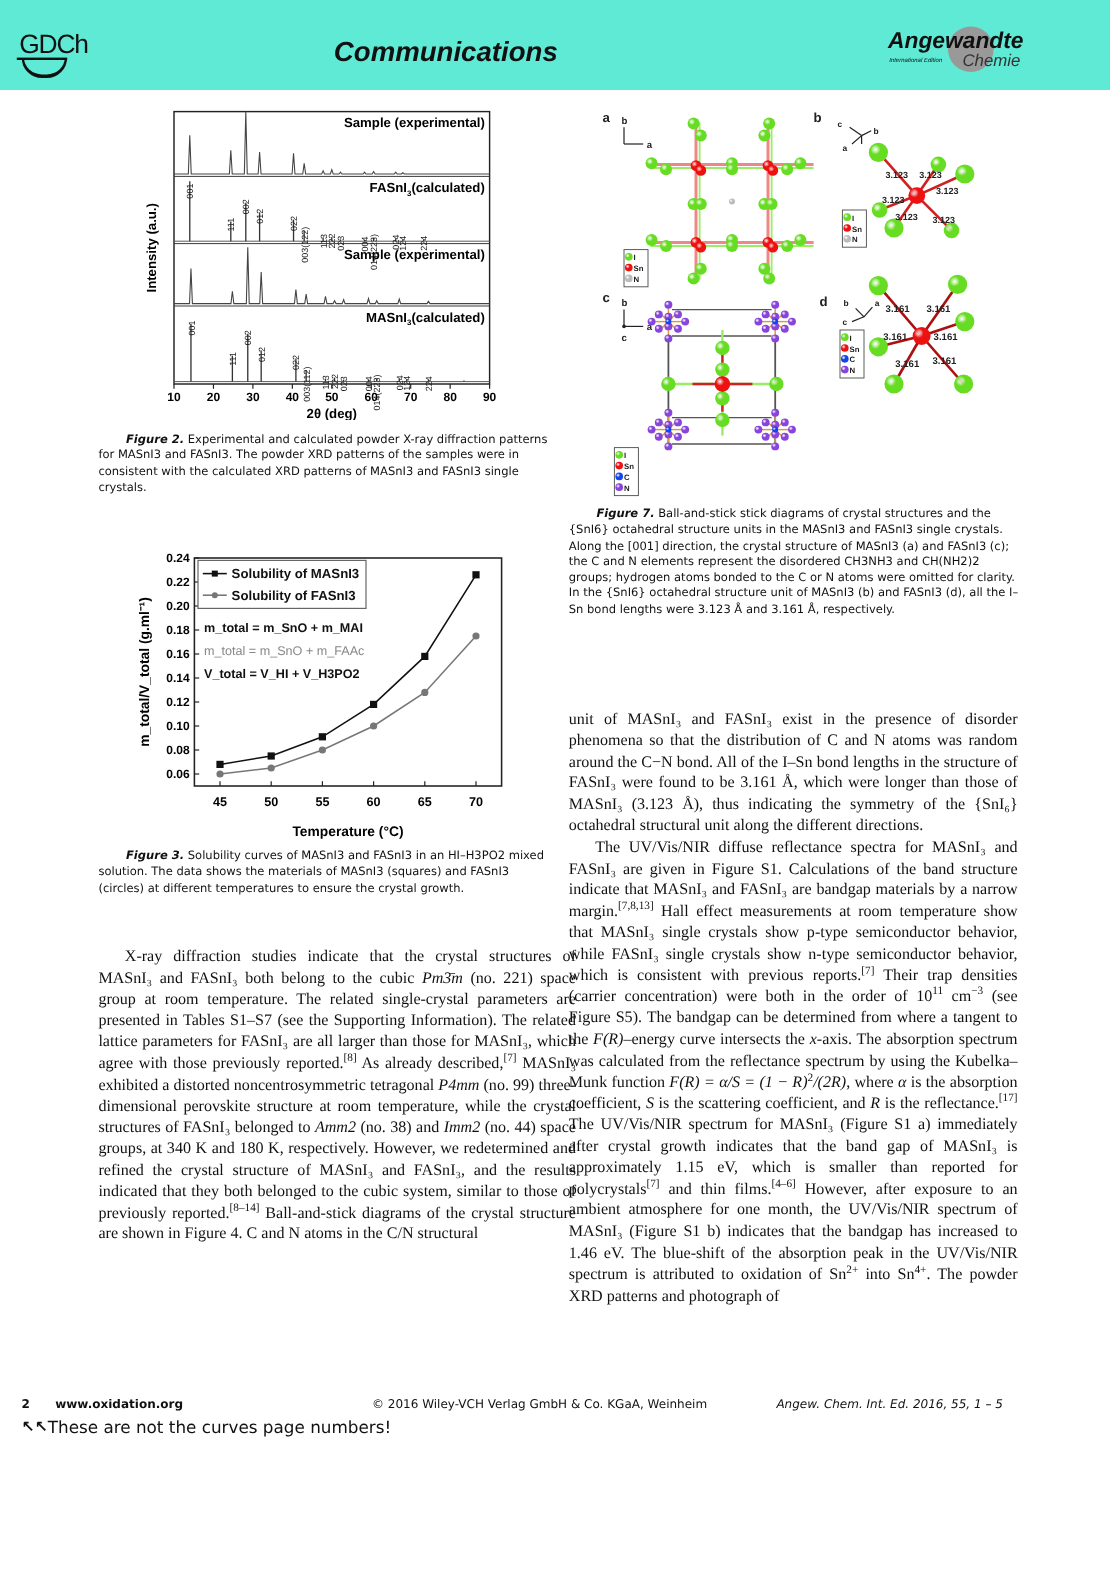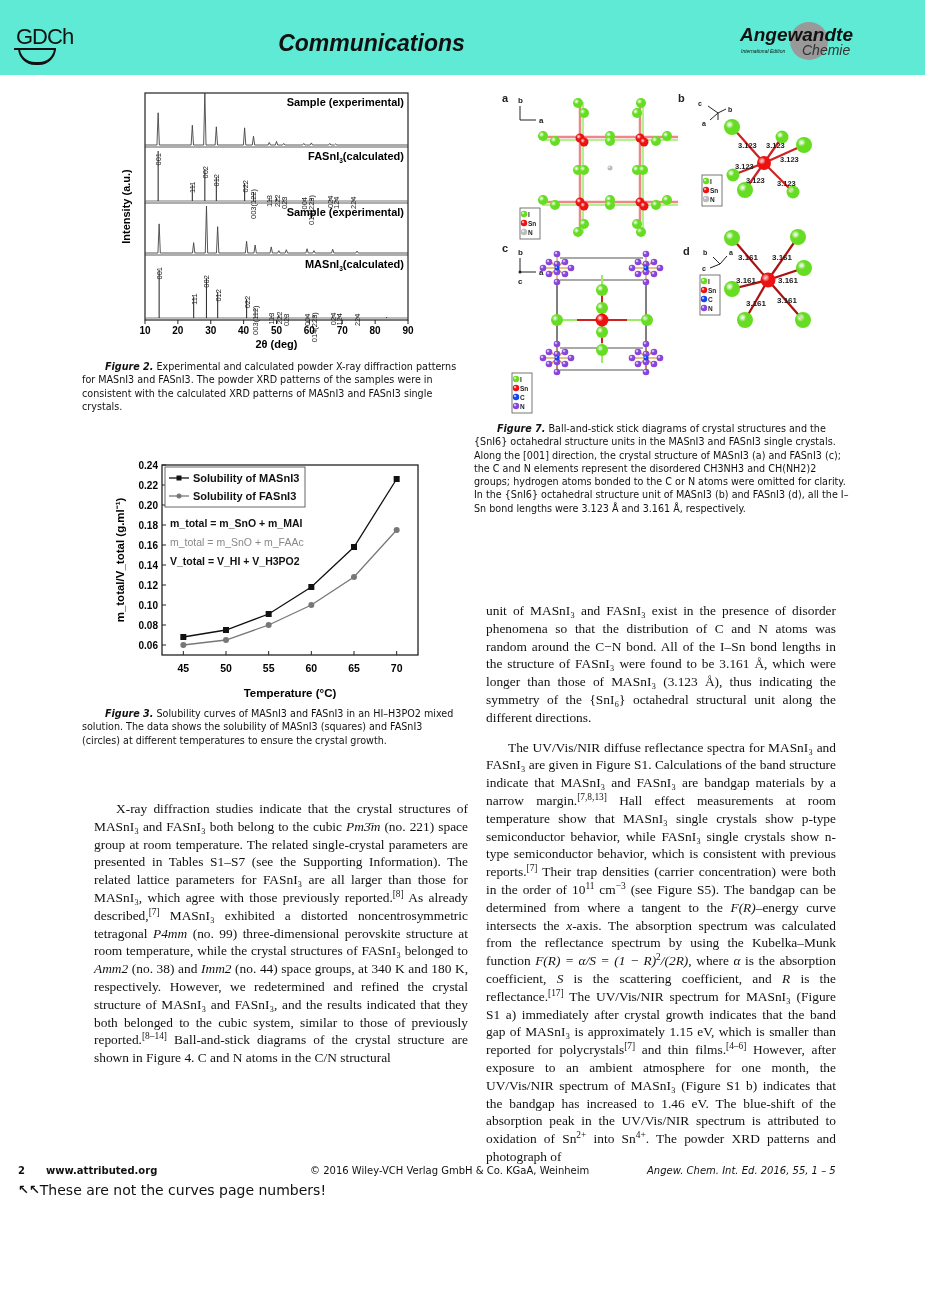--- a/index.html
+++ b/index.html
@@ -10,21 +10,21 @@
   .gdch-line { position:absolute; left:14px; top:48px; width:42px; height:2px; background:#111; }
   .hdr-title { position:absolute; left:0; width:743px; top:30px; text-align:center; font-family:"Liberation Sans", sans-serif; font-style:italic; font-size:23px; font-weight:bold; color:#111; }
   .logo-circle { position:absolute; left:790px; top:22px; width:38px; height:38px; border-radius:50%; background:#999; }
   .logo-a { position:absolute; left:740px; top:24px; font-family:"Liberation Sans", sans-serif; font-style:italic; font-weight:bold; font-size:19px; color:#111; }
   .logo-ie { position:absolute; left:741px; top:48px; font-family:"Liberation Sans", sans-serif; font-style:italic; font-size:5px; color:#111; }
   .logo-c { position:absolute; left:802px; top:42px; font-family:"Liberation Sans", sans-serif; font-style:italic; font-size:14px; color:#333; }
 
   .fig-caption { position:absolute; font-family:"DejaVu Sans", sans-serif; font-size:9.6px; line-height:13.3px; color:#111; }
   .fig-caption b { font-style:italic;margin-left:23px; }
   .body-text { position:absolute; width:398px; font-size:13.4px; line-height:17.8px; text-align:justify; }
-  .body-text p { margin:12px; }
+  .body-text p { margin:0; }
   .body-text .indent { text-indent:22px; }
   sub, sup { font-size:70%; line-height:0; }
 
   .footer { position:absolute; left:0; top:1165px; width:925px; height:30px; font-family:"DejaVu Sans", sans-serif; font-size:10px; }
   .fpage { position:absolute; left:18px; top:0; font-weight:bold; }
   .furl { position:absolute; left:46px; top:0; font-weight:bold; }
   .fcopy { position:absolute; left:310px; top:0; }
   .fjour { position:absolute; left:647px; top:0; font-style:italic; }
   .fnote { position:absolute; left:18px; top:1182px; font-family:"DejaVu Sans", sans-serif; font-size:14px; }
   .arrows { font-size:13px; vertical-align:top; font-weight:bold; }
@@ -214,21 +214,21 @@
       <circle cx="69" cy="46" r="2.5" fill="#777777"></circle>
       <text x="83" y="50" font-size="11" font-weight="bold" fill="#111">Solubility of FASnI3</text>
     </g>
     <text x="60" y="77" font-size="10.5" font-weight="bold" fill="#111111">m_total = m_SnO + m_MAI</text>
     <text x="60" y="96" font-size="10.5" font-weight="normal" fill="#888888">m_total = m_SnO + m_FAAc</text>
     <text x="60" y="115" font-size="10.5" font-weight="bold" fill="#111111">V_total = V_HI + V_H3PO2</text>
   </svg>
 
 <div class="fig-caption" style="left:82px;top:707px;width:380px">
   <b>Figure 3.</b>
-  <span>Solubility curves of MASnI3 and FASnI3 in an HI–H3PO2 mixed solution. The data shows the solubility of MASnI3 (squares) and FASnI3 (circles) at different temperatures to ensure the crystal growth.</span>
+  <span>Solubility curves of MASnI3 and FASnI3 in an HI–H3PO2 mixed solution. The data shows the materials of MASnI3 (squares) and FASnI3 (circles) at different temperatures to ensure the crystal growth.</span>
 </div>
 
 <svg id="crys" style="position:absolute;left:480px;top:80px" width="420" height="340">
     <defs>
       <radialGradient id="gI" cx="35%" cy="35%" r="65%">
         <stop offset="0%" stop-color="#ffffff" stop-opacity="0.8"></stop>
         <stop offset="40%" stop-color="#66dd22"></stop>
         <stop offset="100%" stop-color="#66dd22"></stop>
       </radialGradient>
       <radialGradient id="gSn" cx="35%" cy="35%" r="65%">
@@ -510,19 +510,19 @@
   <p class="indent"><span>X-ray diffraction studies indicate that the crystal structures of MASnI₃ and FASnI₃ both belong to the cubic </span><i>Pm3̄m</i><span> (no. 221) space group at room temperature. The related single-crystal parameters are presented in Tables S1–S7 (see the Supporting Information). The related lattice parameters for FASnI₃ are all larger than those for MASnI₃, which agree with those previously reported.</span><sup>[8]</sup><span> As already described,</span><sup>[7]</sup><span> MASnI₃ exhibited a distorted noncentrosymmetric tetragonal </span><i>P4mm</i><span> (no. 99) three-dimensional perovskite structure at room temperature, while the crystal structures of FASnI₃ belonged to </span><i>Amm2</i><span> (no. 38) and </span><i>Imm2</i><span> (no. 44) space groups, at 340 K and 180 K, respectively. However, we redetermined and refined the crystal structure of MASnI₃ and FASnI₃, and the results indicated that they both belonged to the cubic system, similar to those of previously reported.</span><sup>[8–14]</sup><span> Ball-and-stick diagrams of the crystal structure are shown in Figure 4. C and N atoms in the C/N structural</span></p>
 </div>
 
 <div class="body-text" style="left:474px;top:590px;width:374px">
   <p>unit of MASnI₃ and FASnI₃ exist in the presence of disorder phenomena so that the distribution of C and N atoms was random around the C−N bond. All of the I–Sn bond lengths in the structure of FASnI₃ were found to be 3.161 Å, which were longer than those of MASnI₃ (3.123 Å), thus indicating the symmetry of the {SnI₆} octahedral structural unit along the different directions.</p>
   <p class="indent"><span>The UV/Vis/NIR diffuse reflectance spectra for MASnI₃ and FASnI₃ are given in Figure S1. Calculations of the band structure indicate that MASnI₃ and FASnI₃ are bandgap materials by a narrow margin.</span><sup>[7,8,13]</sup><span> Hall effect measurements at room temperature show that MASnI₃ single crystals show p-type semiconductor behavior, while FASnI₃ single crystals show n-type semiconductor behavior, which is consistent with previous reports.</span><sup>[7]</sup><span> Their trap densities (carrier concentration) were both in the order of 10</span><sup>11</sup><span> cm</span><sup>−3</sup><span> (see Figure S5). The bandgap can be determined from where a tangent to the </span><i>F(R)</i><span>–energy curve intersects the </span><i>x</i><span>-axis. The absorption spectrum was calculated from the reflectance spectrum by using the Kubelka–Munk function </span><i>F(R) = α/S = (1 − R)</i><sup>2</sup><i>/(2R)</i><span>, where </span><i>α</i><span> is the absorption coefficient, </span><i>S</i><span> is the scattering coefficient, and </span><i>R</i><span> is the reflectance.</span><sup>[17]</sup><span> The UV/Vis/NIR spectrum for MASnI₃ (Figure S1 a) immediately after crystal growth indicates that the band gap of MASnI₃ is approximately 1.15 eV, which is smaller than reported for polycrystals</span><sup>[7]</sup><span> and thin films.</span><sup>[4–6]</sup><span> However, after exposure to an ambient atmosphere for one month, the UV/Vis/NIR spectrum of MASnI₃ (Figure S1 b) indicates that the bandgap has increased to 1.46 eV. The blue-shift of the absorption peak in the UV/Vis/NIR spectrum is attributed to oxidation of Sn</span><sup>2+</sup><span> into Sn</span><sup>4+</sup><span>. The powder XRD patterns and photograph of</span></p>
 </div>
 
 <div class="footer">
   <span class="fpage">2</span>
-  <span class="furl">www.attributed.org</span>
+  <span class="furl">www.oxidation.org</span>
   <span class="fcopy">© 2016 Wiley-VCH Verlag GmbH &amp; Co. KGaA, Weinheim</span>
   <span class="fjour">Angew. Chem. Int. Ed. 2016, 55, 1 – 5</span>
 </div>
 <div class="fnote">
   <span class="arrows">↖↖</span><span>These are not the curves page numbers!</span>
 </div>
 
 </body></html>

